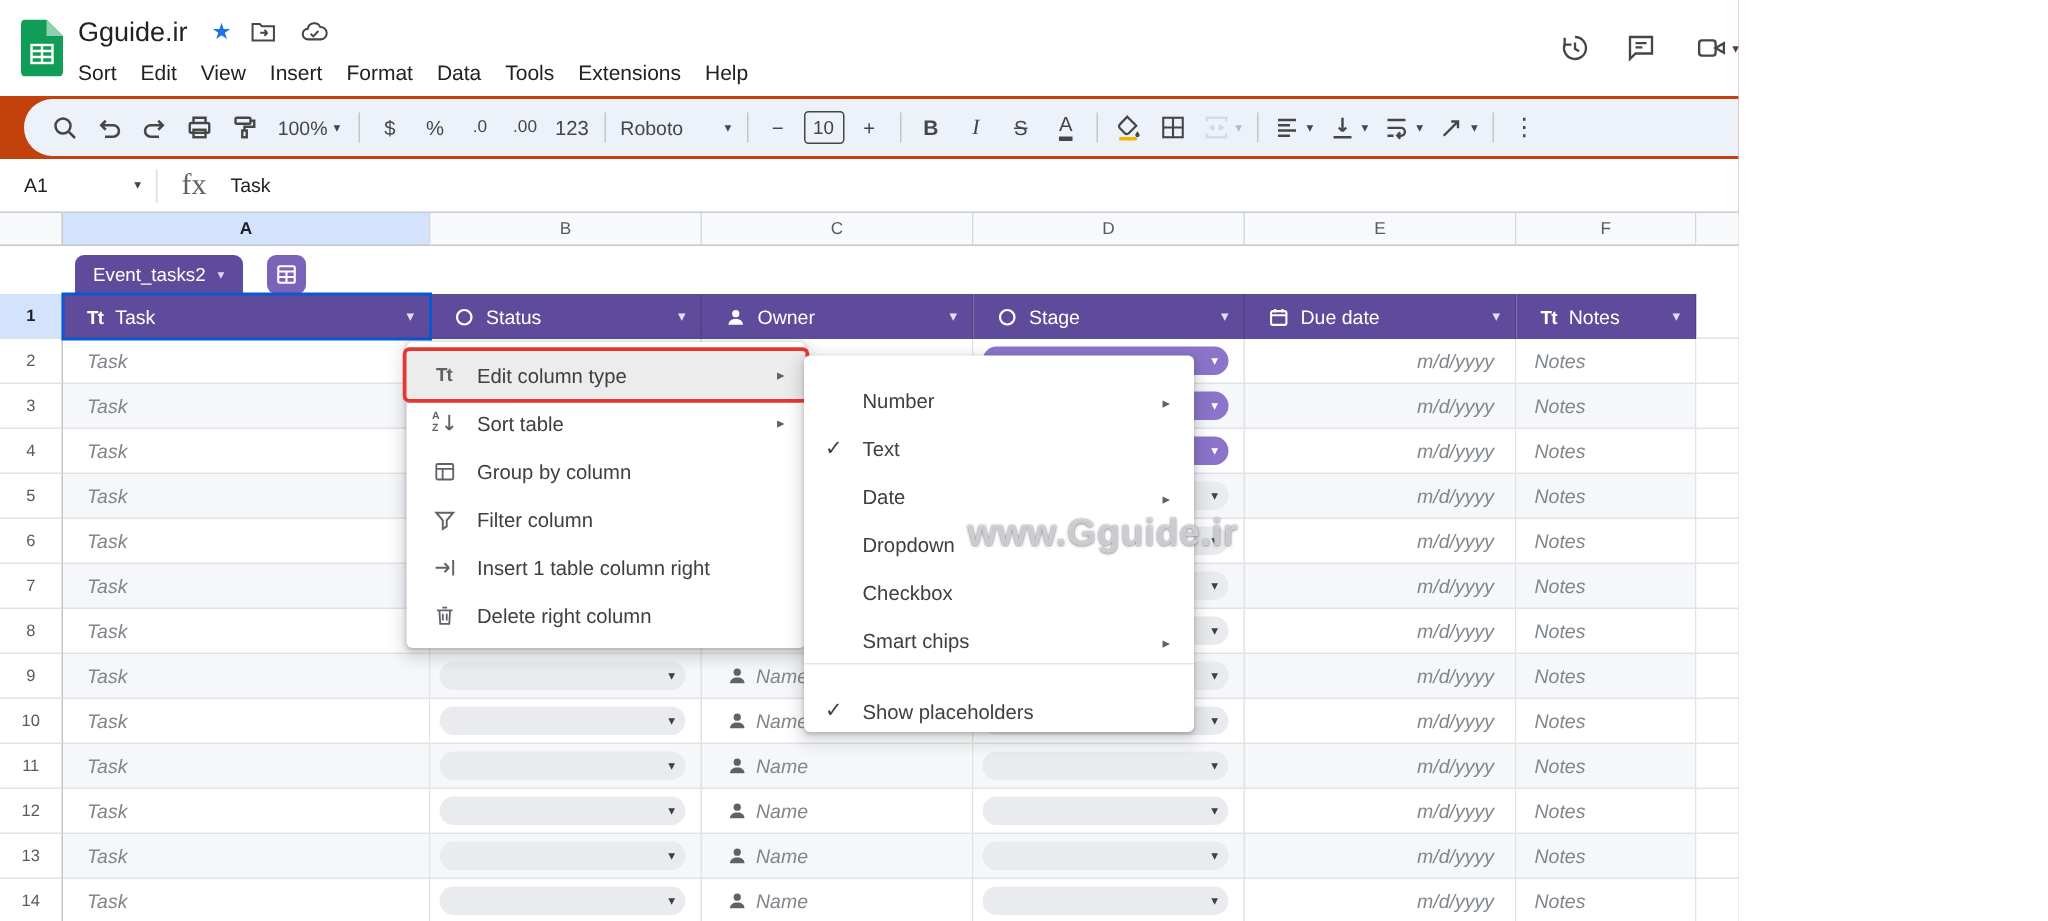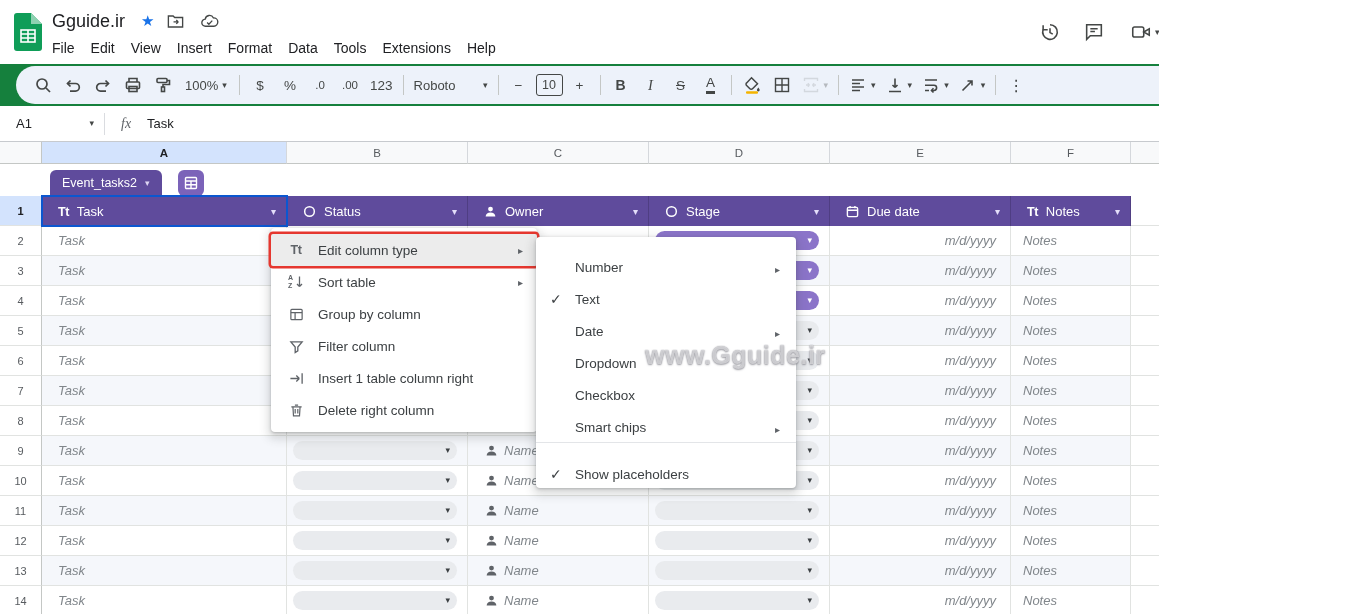--- a/index.html
+++ b/index.html
@@ -1,19 +1,19 @@
 <!DOCTYPE html>
 <html style="--purple: #5f4b9c; --blue: #0b57d0; --red: #e5372f; --sharebg: #c2e7ff;"><head>
 <meta charset="utf-8">
 <style>
 *{margin:0;padding:0;box-sizing:border-box}
 html,body{width:1365px;height:614px;overflow:hidden}
 body{font-family:"Liberation Sans","DejaVu Sans",sans-serif;background:#fff;color:#202124}
 svg{display:block}
-.app{position:relative;width:1159px;height:614px;overflow:hidden;background:#15803d}
+.app{position:relative;width:1159px;height:614px;overflow:hidden;background:#c2410c}
 
 .topbar{position:absolute;left:0;top:0;width:1320px;height:64px;display:flex;align-items:stretch;padding:0 10px 0 14px;background:#fff}
 .logo{align-self:center;margin-right:10px;cursor:pointer}
 .title-block{display:flex;flex-direction:column;padding-top:7px}
 .title-row{display:flex;align-items:center;height:28px}
 .doc-title{font-size:18px;color:#202124;margin-right:12px;cursor:text}
 .title-ic{margin:0 7px;color:#444746;display:flex;align-items:center;cursor:pointer}
 .star{color:#1a73e8;font-size:15px;margin:0 4px;cursor:pointer}
 .menubar{display:flex;align-items:center;height:26px;margin-left:-8px}
 .menubar span{font-size:14px;color:#202124;padding:2px 8px;border-radius:4px;cursor:pointer;white-space:nowrap}
@@ -37,21 +37,21 @@
 .strike{text-decoration:line-through;font-size:13.5px}
 .acolor span{border-bottom:3px solid #444746;padding-bottom:1px;font-size:13.5px;font-weight:500;line-height:1.1}
 .disabled{color:#b5b9be}
 .disabled svg{opacity:.45}
 .t-flex{flex:1}
 
 .formulabar{position:absolute;left:0;top:106px;width:1320px;height:36px;display:flex;align-items:center;border-bottom:1px solid #c7cace;background:#fff}
 .namebox{width:104px;height:100%;display:flex;align-items:center;padding-left:16px;font-size:13px;cursor:pointer}
 .namebox .car{margin-left:auto;margin-right:10px;color:#444746}
 .fbar-sep{width:1px;height:22px;background:#dadce0}
-.fx{font-style:italic;font-family:"Liberation Serif",serif;color:#5f6368;font-size:14px;margin:0 16px 0 16px}
+.fx{font-family:"Liberation Serif",serif;color:#5f6368;font-size:20px;margin:0 16px 0 16px}
 .fvalue{font-size:13px;color:#202124}
 
 .sheet{position:absolute;left:0;top:142px;width:1320px;height:472px;overflow:hidden;background:#fff}
 .corner{position:absolute;left:0;top:0;width:42px;height:22px;background:#f8f9fa;border-right:1px solid #c4c7c5;border-bottom:1px solid #c4c7c5;cursor:pointer}
 .colhead{position:absolute;top:0;height:22px;display:flex;align-items:center;justify-content:center;font-size:11.5px;color:#575b5f;background:#f8f9fa;border-right:1px solid #d5d8dc;border-bottom:1px solid #c4c7c5;cursor:pointer}
 .colhead.sel{background:#d3e3fd;color:#202124;font-weight:700}
 .rowhead{position:absolute;left:0;width:42px;display:flex;align-items:center;justify-content:center;font-size:11px;color:#575b5f;background:#fff;border-right:1px solid #c4c7c5;border-bottom:1px solid #e1e3e1;cursor:pointer}
 .rowhead.sel{background:#d3e3fd;color:#202124;font-weight:700}
 .chipband{position:absolute;background:#fff}
 .tchip{position:absolute;left:8px;top:6px;height:26px;background:var(--purple,#5f4b9c);border-radius:6px 6px 0 0;color:#fff;display:flex;align-items:center;padding:0 12px;font-size:12.5px;font-weight:500;gap:8px;cursor:pointer}
@@ -127,21 +127,21 @@
             </svg>
         </span>
         <span class="title-ic">
           <svg width="21" height="19" viewBox="0 0 24 24" fill="none" stroke="currentColor" stroke-width="1.7">
               <path d="M7 18a4.5 4.5 0 0 1-.4-9A5.5 5.5 0 0 1 17 7.5 4 4 0 0 1 17.5 18z"></path>
               <path d="M9 13.3l2.2 2.2 4.3-4.6"></path>
             </svg>
         </span>
       </div>
       <nav class="menubar" id="menubar">
-          <span>File</span>
+          <span>Sort</span>
           <span>Edit</span>
           <span>View</span>
           <span>Insert</span>
           <span>Format</span>
           <span>Data</span>
           <span>Tools</span>
           <span>Extensions</span>
           <span>Help</span>
         </nav>
     </div>

